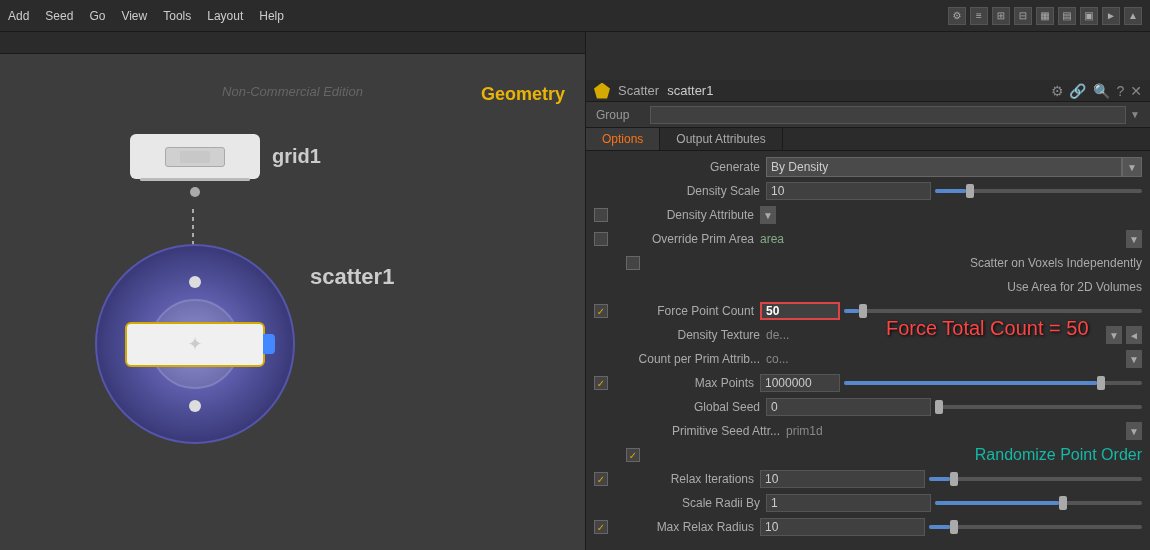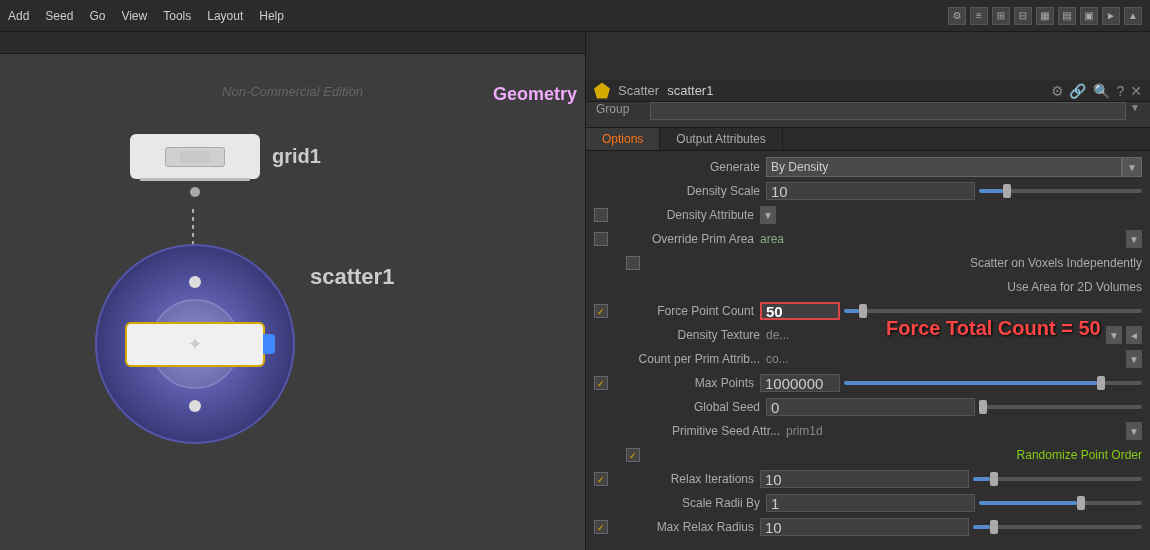--- a/index.html
+++ b/index.html
@@ -69,22 +69,22 @@
       height: 22px;
       display: flex;
       align-items: center;
       justify-content: center;
       border-bottom: 1px solid #1a1a1a;
     }
 
     .geometry-label {
       position: absolute;
       top: 30px;
-      right: 8px;
-      color: #f0abfc;
+      right: 20px;
+      color: #eab308;
       font-size: 18px;
       font-weight: bold;
     }
 
     .non-commercial-label {
       position: absolute;
       top: 30px;
       left: 50%;
       transform: translateX(-50%);
       color: #666;
@@ -295,21 +295,21 @@
       color: #888;
       font-size: 14px;
       cursor: pointer;
     }
 
     
     .group-row {
       background: #353535;
       height: 26px;
       display: flex;
-      align-items: flex-start;
+      align-items: center;
       padding: 0 10px;
       gap: 4px;
       border-bottom: 1px solid #1a1a1a;
     }
 
     .group-label {
       color: #999;
       font-size: 12px;
       min-width: 50px;
     }
@@ -399,21 +399,21 @@
       align-items: center;
       gap: 4px;
     }
 
     .prop-input {
       background: #404040;
       border: 1px solid #555;
       color: #ccc;
       height: 18px;
       padding: 0 4px;
-      font-size: 15px;
+      font-size: 12px;
       min-width: 80px;
     }
 
     .prop-input.highlighted {
       border: 2px solid #dd4444;
       background: #404040;
       color: #fff;
       font-weight: bold;
     }
 
@@ -667,21 +667,21 @@
         <div class="prop-value-area">
           <input class="prop-input highlighted" type="text" value="50" style="width: 70px;">
           <div class="prop-slider">
             <div class="prop-slider-fill" style="width:5%;"></div>
             <div class="prop-slider-thumb" style="left:5%;"></div>
           </div>
         </div>
       </div>
 
       <div style="position:relative;height:0;">
-        <div style="position:absolute;top:-6px;left:300px;color:#ff4444;font-size:20px;font-weight:bold;text-shadow:1px 1px 3px #000;white-space:nowrap;z-index:10;">Force Total Count = 50</div>
+        <div style="position:absolute;top:-6px;left:300px;color:#ff4444;font-size:20px;font-weight:normal;text-shadow:1px 1px 3px #000;white-space:nowrap;z-index:10;">Force Total Count = 50</div>
       </div>
 
       <div class="prop-row">
         <div style="width:20px;flex-shrink:0;"></div>
         <span class="prop-label">Density Texture</span>
         <div class="prop-value-area">
           <span class="prop-text-value-gray">de...</span>
           <div class="prop-dropdown-arrow">▼</div>
           <div style="width:16px;height:18px;background:#555;display:flex;align-items:center;justify-content:center;font-size:10px;color:#aaa;">◄</div>
         </div>
@@ -724,21 +724,21 @@
         <div style="width:20px;flex-shrink:0;"></div>
         <span class="prop-label prop-label-wide">Primitive Seed Attr...</span>
         <div class="prop-value-area">
           <span class="prop-text-value-gray">prim1d</span>
           <div class="prop-dropdown-arrow">▼</div>
         </div>
       </div>
 
       <div class="prop-full-row">
         <div class="checkbox-check">✓</div>
-        <span style="color:#84cc16;font-size:12px;">Randomize Point Order</span>
+        <span style="color:#14b8a6;font-size:16px;">Randomize Point Order</span>
       </div>
 
       <div class="prop-row">
         <div class="prop-checkbox checked"></div>
         <span class="prop-label">Relax Iterations</span>
         <div class="prop-value-area">
           <input class="prop-input" type="text" value="10" style="">
           <div class="prop-slider">
             <div class="prop-slider-fill" style="width:10%;"></div>
             <div class="prop-slider-thumb" style="left:10%;"></div>

